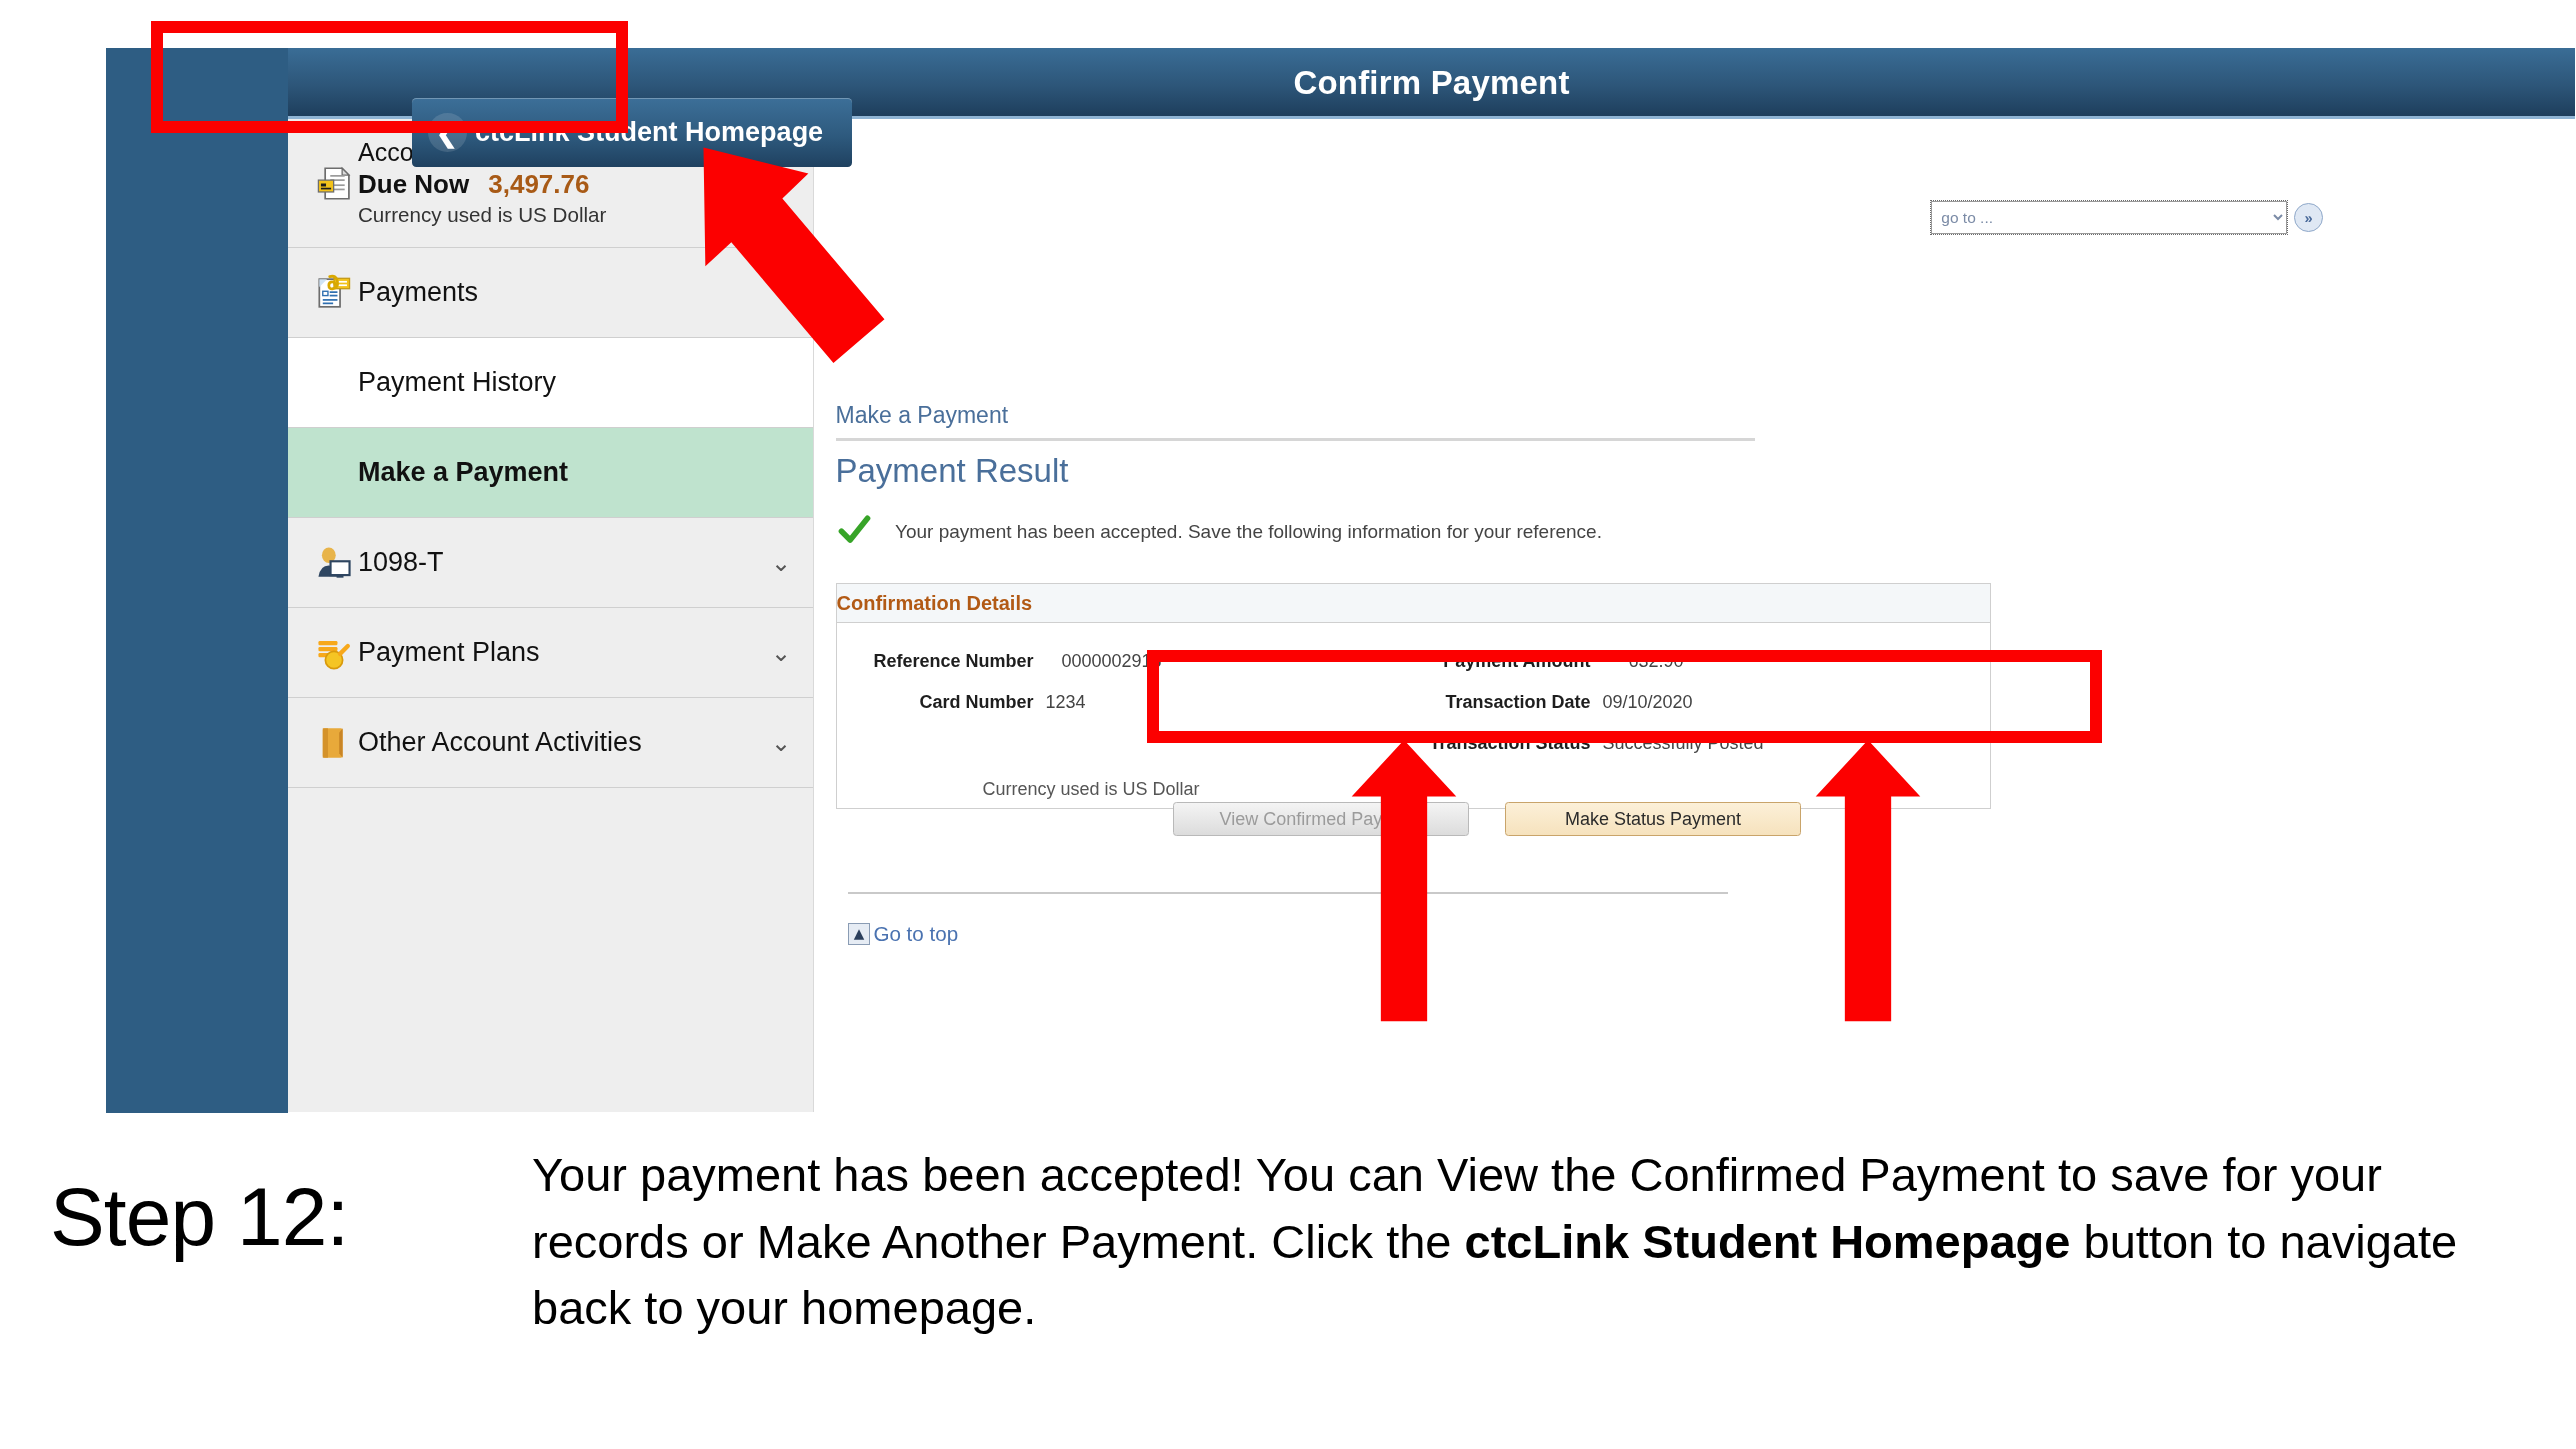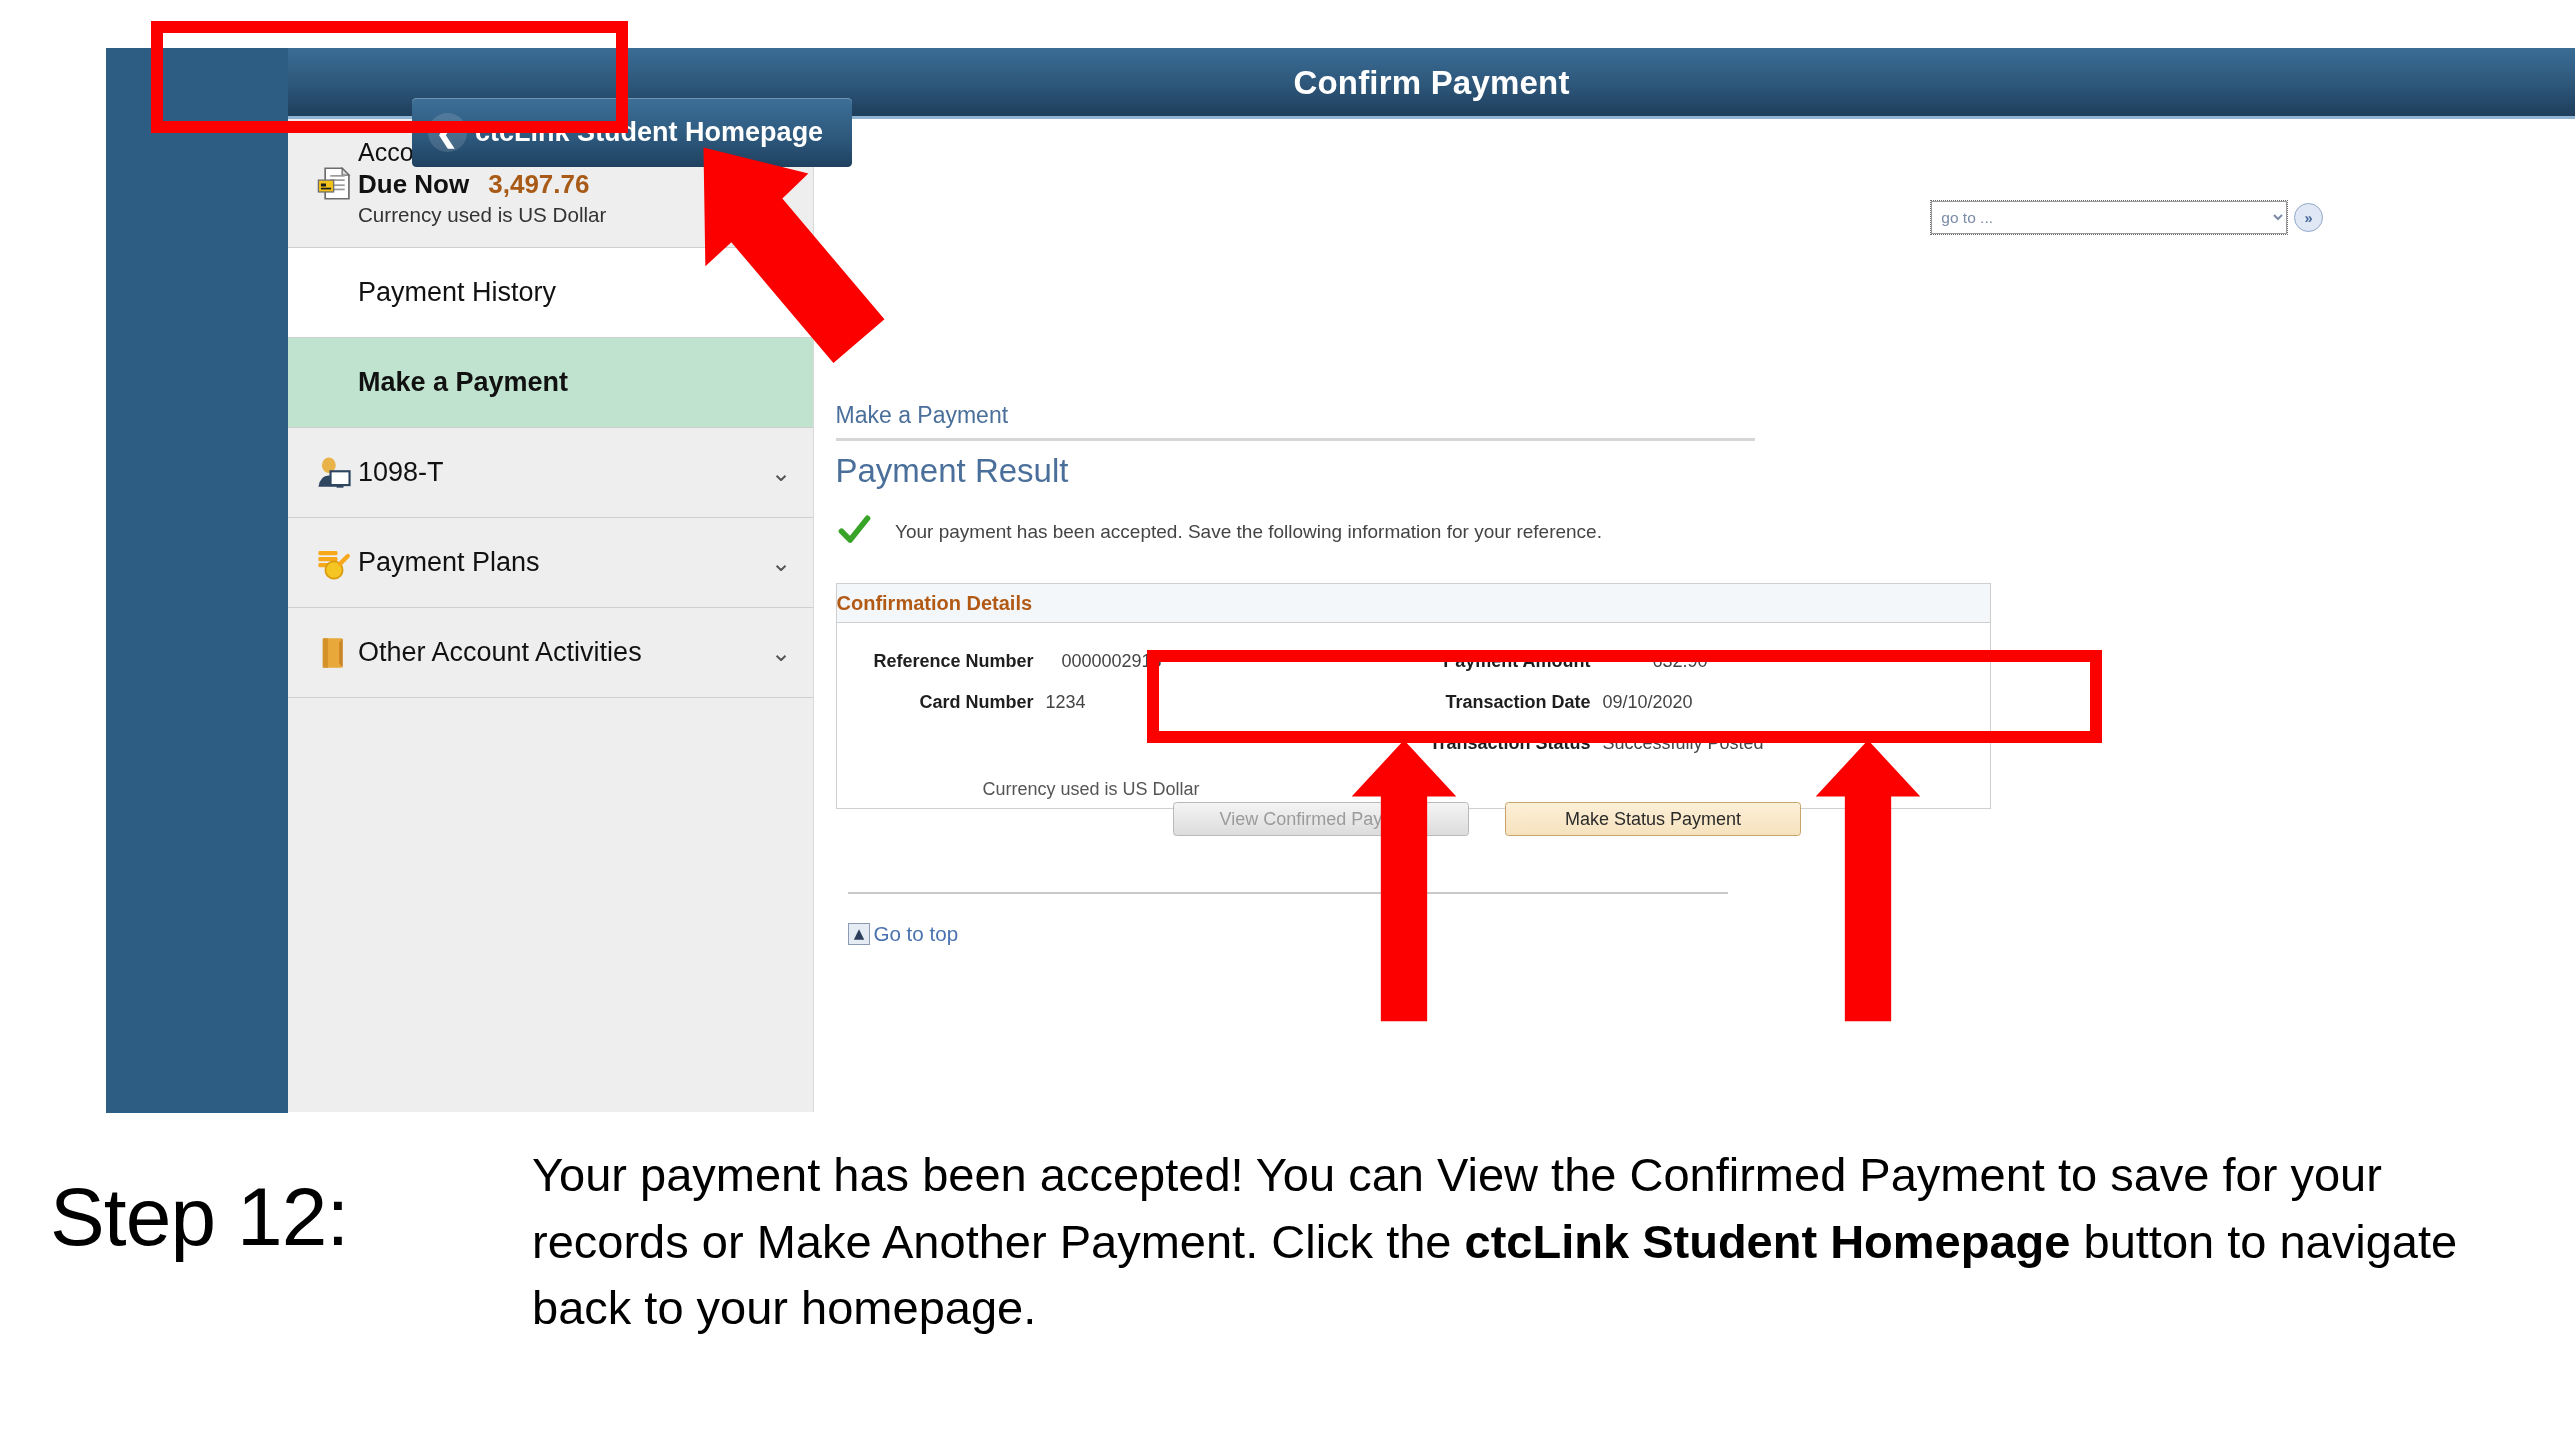--- a/index.html
+++ b/index.html
@@ -253,20 +253,39 @@
         <div class="txt">
           <div class="bal-l1">Account Balance</div>
           <div class="bal-l2">
             <span class="bal-due">Due Now</span><span class="bal-amt">3,497.76</span>
           </div>
           <div class="bal-l3">Currency used is US Dollar</div>
         </div>
       </div>
 
 
+      <div class="side-row nav-row">
+        <div class="ico">
+          <svg width="38" height="38" viewBox="0 0 44 44">
+            <rect x="5" y="6" width="24" height="32" fill="#ffffff" stroke="#6d6d6d" stroke-width="2"></rect>
+            <path d="M5 6 h9 l-9 9 z" fill="#cfe3f5"></path>
+            <rect x="9" y="20" width="6" height="5" fill="none" stroke="#2f6fb0" stroke-width="1.6"></rect>
+            <rect x="17" y="20" width="9" height="2" fill="#2f6fb0"></rect>
+            <rect x="17" y="24" width="9" height="2" fill="#2f6fb0"></rect>
+            <rect x="9" y="29" width="17" height="2" fill="#2f6fb0"></rect>
+            <rect x="9" y="33" width="12" height="2" fill="#2f6fb0"></rect>
+            <rect x="22" y="5" width="18" height="12" fill="#f2c21b" stroke="#c59a18" stroke-width="1.5"></rect>
+            <rect x="25" y="8" width="12" height="2" fill="#ffffff"></rect>
+            <rect x="25" y="12" width="12" height="2" fill="#ffffff"></rect>
+            <path d="M17 3 q8 -2 9 6 q1 7 -5 8 q-5 1 -5 -4 q0 -4 4 -4 q3 0 3 3" fill="none" stroke="#d9a800" stroke-width="3.2" stroke-linecap="round"></path>
+          </svg>
+        </div>
+        <div class="txt nav-label">Payments</div>
+        <div class="chev">⌃</div>
+      </div>
 
       <div class="sub-row">
         <span class="nav-label">Payment History</span>
       </div>
       <div class="sub-row active">
         <span class="nav-label">Make a Payment</span>
       </div>
 
       <div class="side-row nav-row">
         <div class="ico">
@@ -336,21 +355,21 @@
 
           <div class="fld lcol" style="left:0; top:27.5px;gap:16px;">
             <span class="lbl">Reference Number</span>
             <span class="val">0000002918</span>
           </div>
           <div class="fld lcol" style="left:0; top:69px;">
             <span class="lbl">Card Number</span>
             <span class="val">1234</span>
           </div>
 
-          <div class="fld rcol" style="left:550px; top:27.5px;gap:24px;">
+          <div class="fld rcol" style="left:550px; top:27.5px;">
             <span class="lbl">Payment Amount</span>
             <span class="val" style="margin-left:38px;">632.90</span>
           </div>
           <div class="fld rcol" style="left:550px; top:69px;">
             <span class="lbl">Transaction Date</span>
             <span class="val">09/10/2020</span>
           </div>
           <div class="fld rcol" style="left:550px; top:110px;">
             <span class="lbl">Transaction Status</span>
             <span class="val">Successfully Posted</span>

